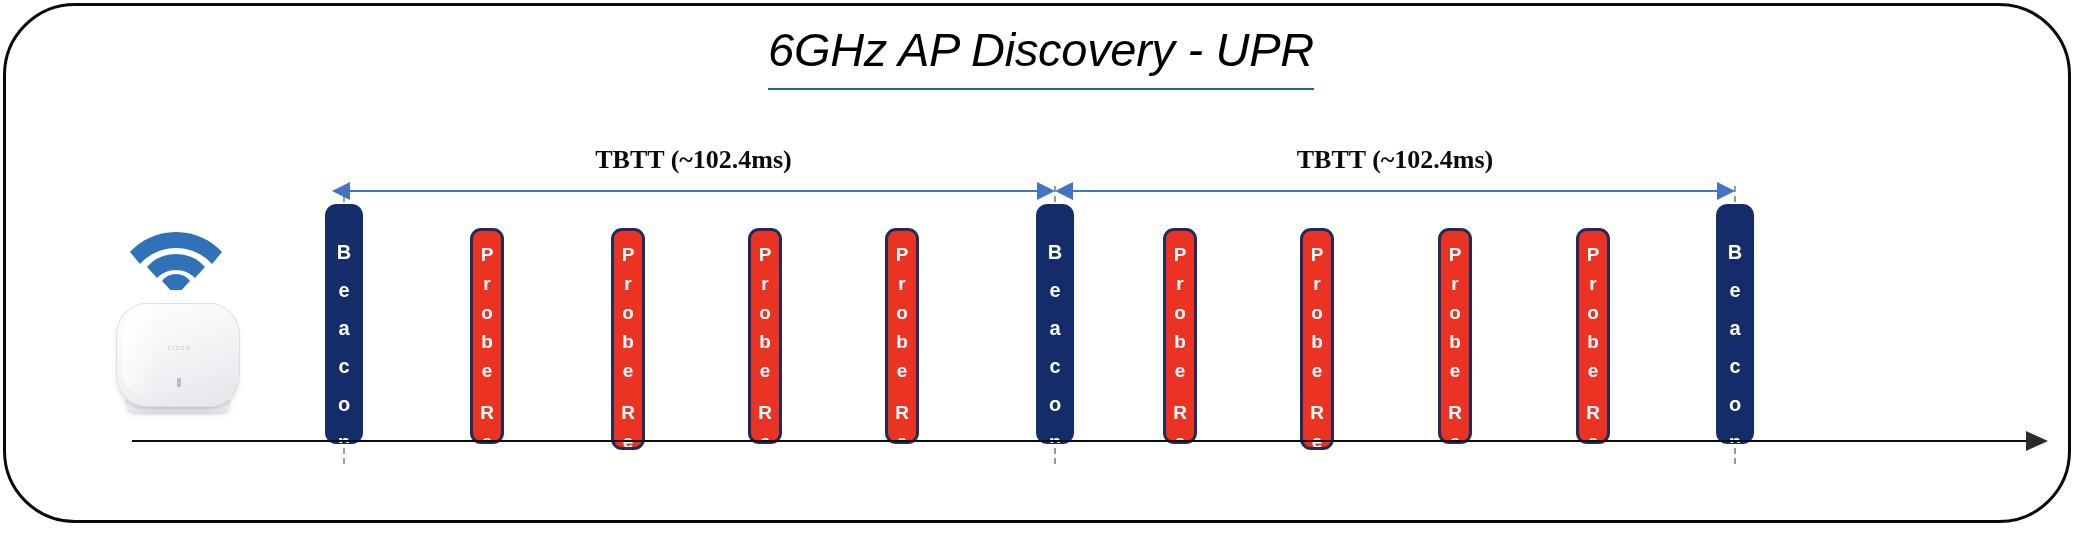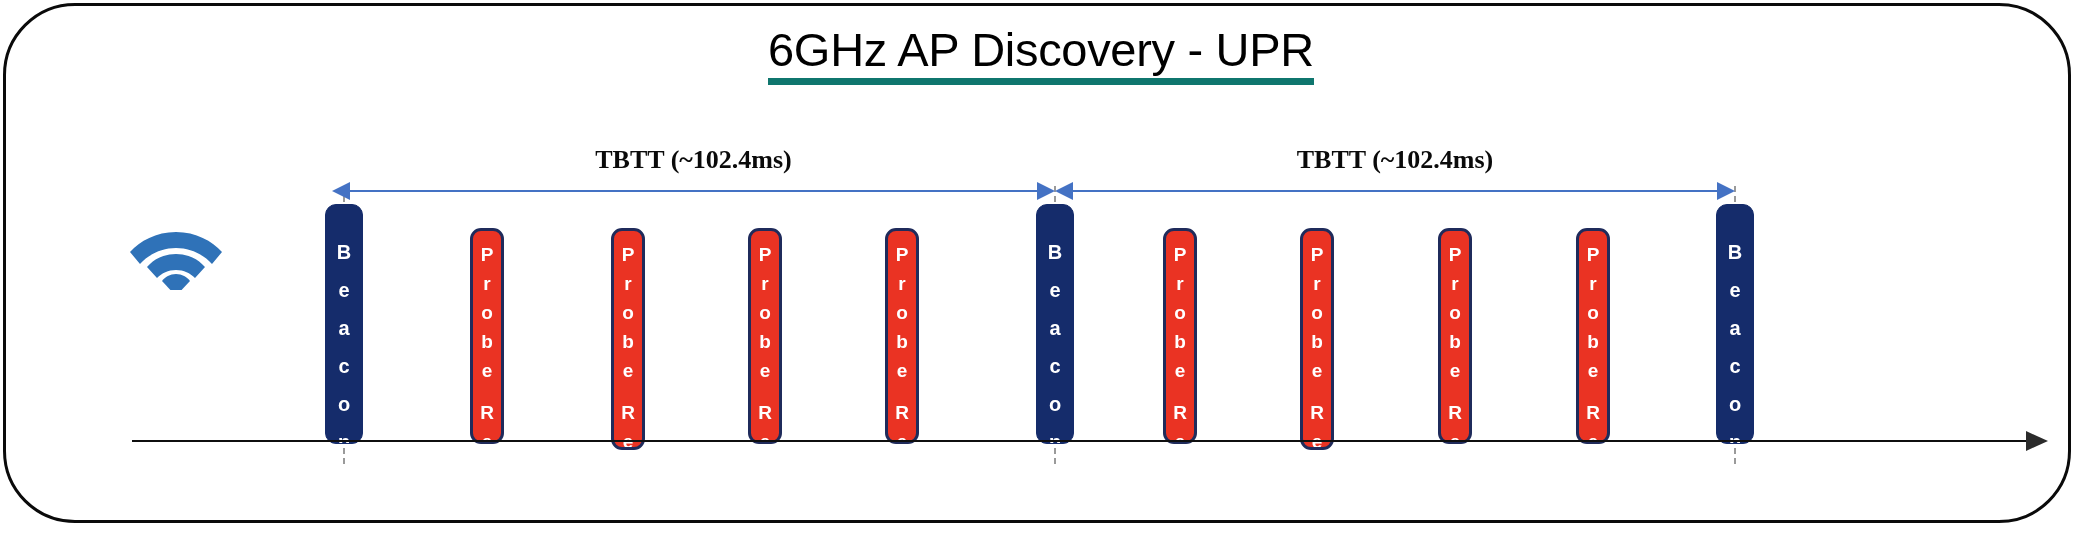--- a/index.html
+++ b/index.html
@@ -40,23 +40,24 @@
     width: 2082px;
     text-align: center;
     font-size: 47px;
     font-weight: 400;
     color: #000000;
     letter-spacing: -0.3px;
     white-space: nowrap;
   }
   #title .tx {
     display: inline-block;
-    border-bottom: 7px solid #0f766e;
-    padding-bottom: 3px;
+    border-bottom: 2px solid #0f766e;
+    padding-bottom: 13px;
     line-height: 1.06;
+    font-style: italic;
   }
 
   
   #wifi-icon {
     position: absolute;
     left: 128px;
     top: 216px;
     width: 96px;
     height: 74px;
   }
@@ -224,20 +225,28 @@
   </div>
 
   <div id="wifi-icon">
     <svg width="96" height="74" viewBox="0 0 96 74">
       <path d="M48 16 C68 16 84 25 94 36 L84 48 C76 39 63 32 48 32 C33 32 20 39 12 48 L2 36 C12 25 28 16 48 16 Z" fill="#2F72B8"></path>
       <path d="M48 38 C60 38 70 43 77 51 L67 62 C62 57 56 54 48 54 C40 54 34 57 29 62 L19 51 C26 43 36 38 48 38 Z" fill="#2F72B8"></path>
       <path d="M48 58 C54 58 59 61 62 65 L48 80 L34 65 C37 61 42 58 48 58 Z" fill="#2F72B8"></path>
     </svg>
   </div>
 
+  <div id="ap-device">
+    <div id="ap-base"></div>
+    <div id="ap-body">
+      <div id="ap-highlight"></div>
+      <div id="ap-logo">cisco</div>
+      <div id="ap-led"></div>
+    </div>
+  </div>
 
   <div id="guides">
       <div class="guide" style="left: 343px;"></div>
       <div class="guide" style="left: 1054px;"></div>
       <div class="guide" style="left: 1734px;"></div>
     </div>
 
   <div id="intervals">
       <div class="tbtt-line" style="left: 348px; width: 691px;"></div>
       <div class="tbtt-head left" style="left: 332px;"></div>

